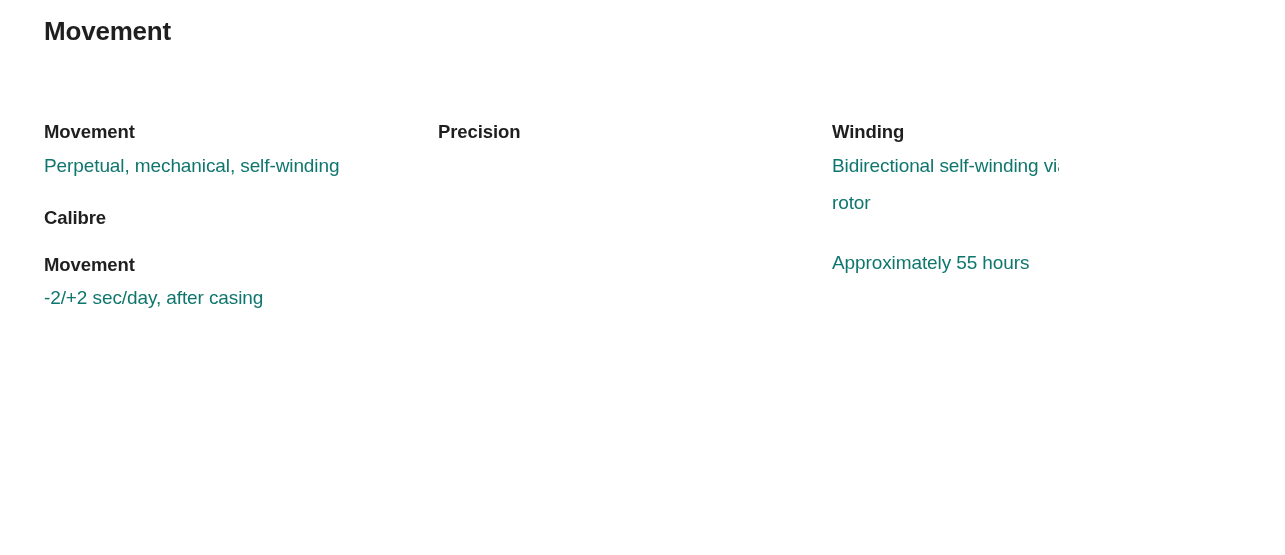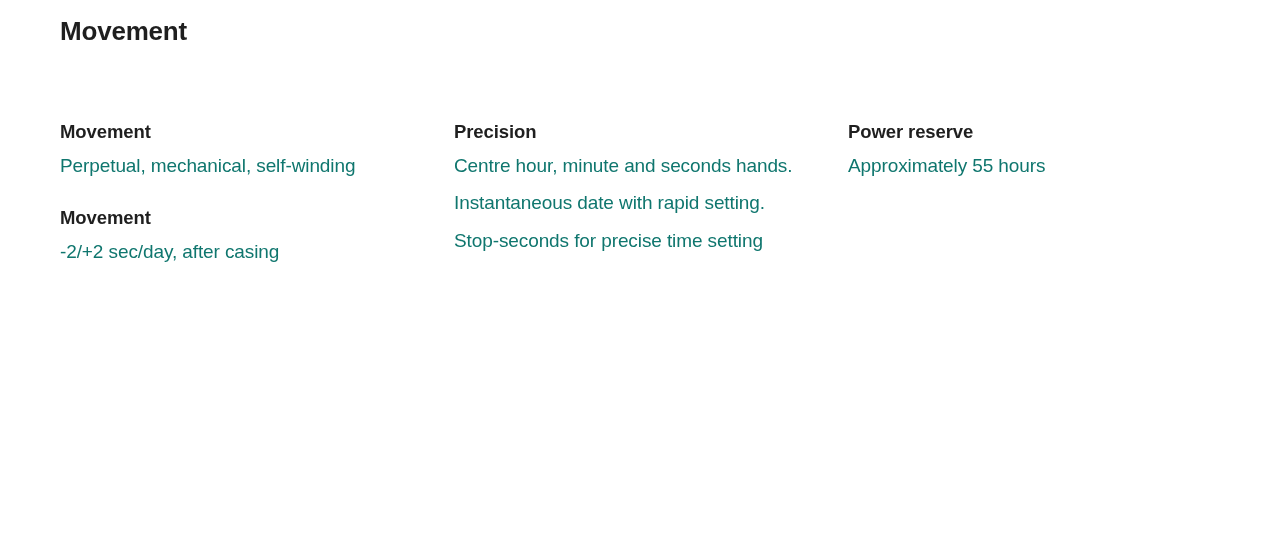--- a/index.html
+++ b/index.html
@@ -14,21 +14,20 @@
     color: #2b2b2b;
     -webkit-font-smoothing: antialiased;
   }
   .page {
     position: relative;
     width: 1059px;
     height: 555px;
     box-sizing: border-box;
     padding: 0;
     overflow: hidden;
-    margin-left: 16px;
   }
   .section-title {
     position: absolute;
     left: 44px;
     top: 16px;
     font-size: 26px;
     font-weight: bold;
     letter-spacing: -0.2px;
     color: #1f1f1f;
     margin: 0;
@@ -81,35 +80,38 @@
   <h2 class="section-title">Movement</h2>
 
   <div class="columns">
 
     <div class="col col-1">
       <div class="spec">
         <div class="spec-label">Movement</div>
         <div class="spec-value">Perpetual, mechanical, self-winding</div>
       </div>
       <div class="spec">
+        <div class="spec-label">Calibre</div>
       </div>
       <div class="spec">
         <div class="spec-label">Movement</div>
         <div class="spec-value">-2/+2 sec/day, after casing</div>
       </div>
     </div>
 
     <div class="col col-2">
       <div class="spec">
         <div class="spec-label">Precision</div>
-        <div class="spec-value">Centre hour, minute and seconds hands. Instantaneous date with rapid setting. Stop-seconds for precise time setting</div>
       </div>
     </div>
 
     <div class="col col-3">
       <div class="spec">
-        <div class="spec-label">Power reserve</div>
+        <div class="spec-label">Winding</div>
+        <div class="spec-value">Bidirectional self-winding via Perpetual rotor</div>
+      </div>
+      <div class="spec">
         <div class="spec-value">Approximately 55 hours</div>
       </div>
     </div>
 
   </div>
 </div>
 
 </body></html>

